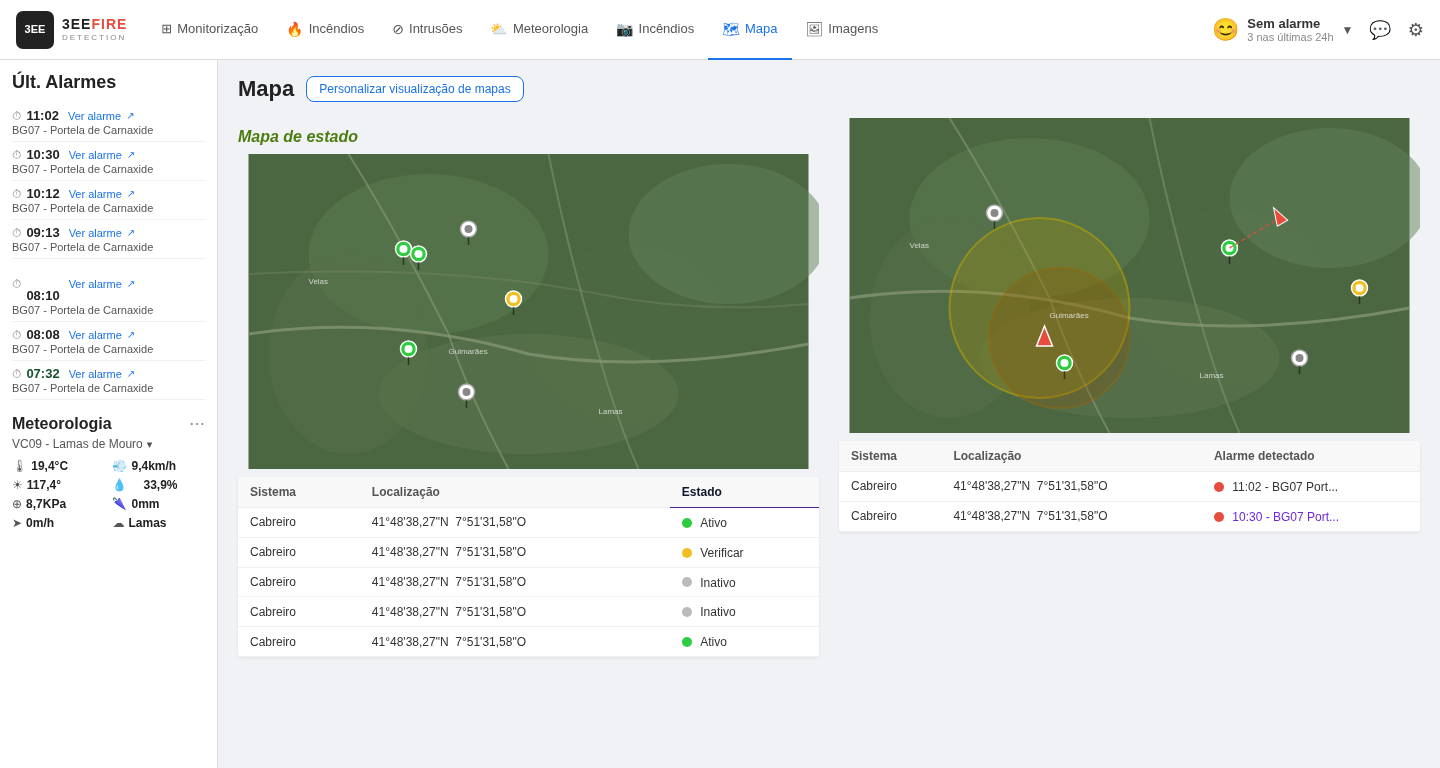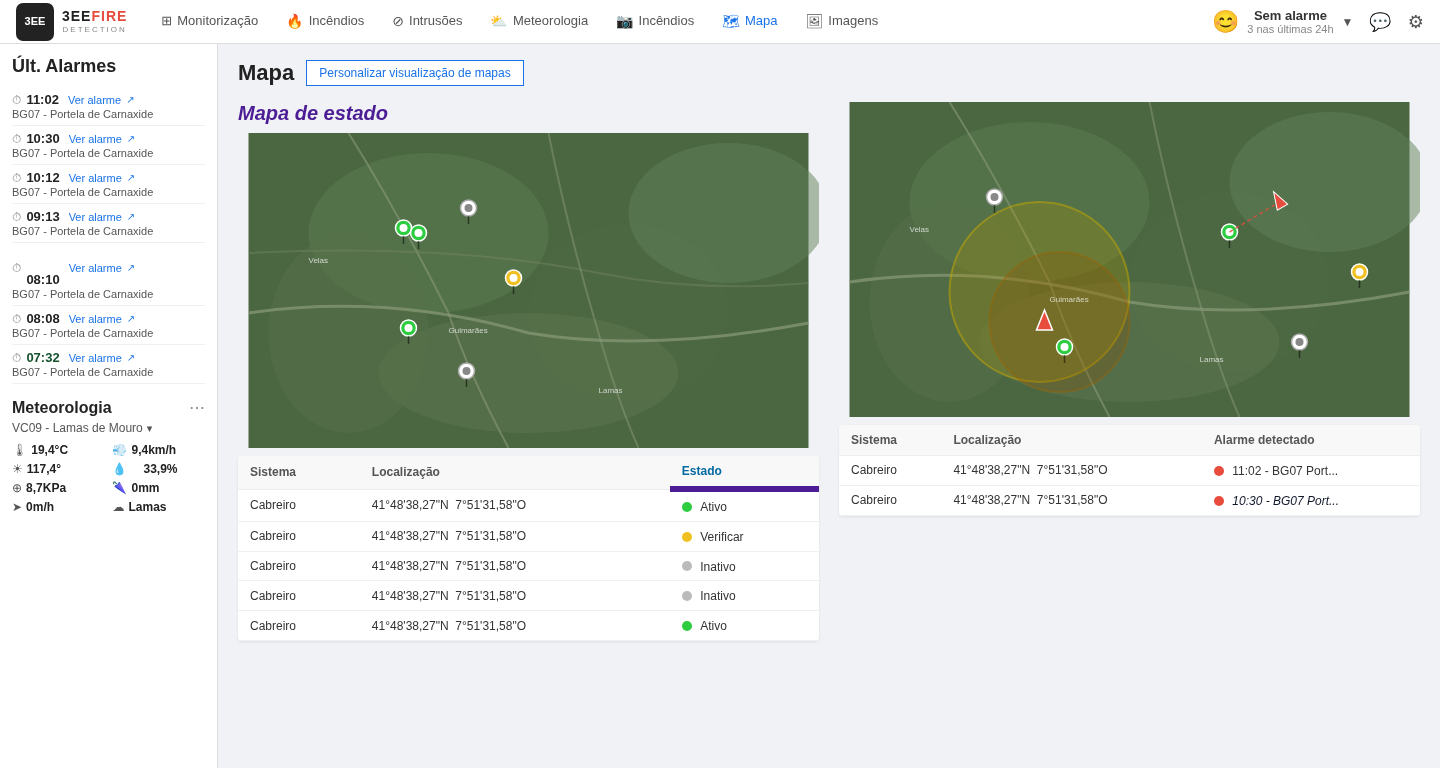--- a/index.html
+++ b/index.html
@@ -1,21 +1,21 @@
 <!DOCTYPE html>
 <html><head>
   <meta charset="utf-8">
   <style>
     * { box-sizing: border-box; margin: 0; padding: 0; }
     body { font-family: -apple-system, BlinkMacSystemFont, 'Segoe UI', sans-serif; font-size: 13px; background: #f0f2f5; color: #333; display: flex; flex-direction: column; height: 768px; overflow: hidden; }
   </style>
 </head>
 <body>
 
-<nav style="background:#fff; border-bottom:1px solid #ddd; height:44px; display:flex; align-items:center; padding:0 16px; gap:0; flex-shrink:0;text-align:center;">
+<nav style="background:#fff; border-bottom:1px solid #ddd; height:60px; display:flex; align-items:center; padding:0 16px; gap:0; flex-shrink:0;">
   <div style="display:flex; align-items:center; gap:8px; margin-right:20px; cursor:pointer;">
     <div style="width:38px; height:38px; background:#222; border-radius:7px; display:flex; align-items:center; justify-content:center; color:#fff; font-size:9px; font-weight:bold; flex-direction:column; line-height:1;">
       <span style="font-size:11px; font-weight:900;">3EE</span>
     </div>
     <div style="line-height:1.2;">
       <div style="font-size:14px; font-weight:800; color:#222; letter-spacing:1px;"><span style="color:#222;">3EE</span><span style="color:#e74c3c;">FIRE</span></div>
       <div style="font-size:8px; color:#888; letter-spacing:2px;">DETECTION</div>
     </div>
   </div>
 
@@ -185,27 +185,27 @@
           <span style="font-weight:600; color:#222;">Lamas</span>
         </div>
       </div>
     </div>
   </aside>
 
   <main style="flex:1; overflow-y:auto; padding:16px 20px; background:#f0f2f5;">
 
     <div style="display:flex; align-items:center; gap:12px; margin-bottom:16px;">
       <h1 style="font-size:22px; font-weight:600; color:#222;">Mapa</h1>
-      <button style="padding:5px 12px; border:1px solid #1a73e8; border-radius:0; color:#1a73e8; background:#fff; cursor:pointer; font-size:12px;">Personalizar visualização de mapas</button>
+      <button style="padding:5px 12px; border:1px solid #1a73e8; border-radius:8px; color:#1a73e8; background:#fff; cursor:pointer; font-size:12px;">Personalizar visualização de mapas</button>
     </div>
 
     <div style="display:grid; grid-template-columns:1fr 1fr; gap:20px;">
 
       <div>
-        <div style="font-size:20px; font-style:italic; font-weight:700; color:#4c1d95; margin-bottom:8px;">Mapa de estado</div>
+        <div style="font-size:16px; font-style:italic; font-weight:700; color:#4d7c0f; margin-bottom:8px;margin-top:10px;">Mapa de estado</div>
         <div style="width:100%; height:315px; border-radius:4px; overflow:hidden; position:relative; cursor:grab;">
           
           <svg width="100%" height="100%" viewBox="0 0 560 315" xmlns="http://www.w3.org/2000/svg">
 
             <rect width="560" height="315" fill="#4a6741"></rect>
 
             <ellipse cx="180" cy="100" rx="120" ry="80" fill="#5a7a4e" opacity="0.6"></ellipse>
             <ellipse cx="380" cy="180" rx="100" ry="90" fill="#4e6a44" opacity="0.5"></ellipse>
             <ellipse cx="280" cy="240" rx="150" ry="60" fill="#637a56" opacity="0.4"></ellipse>
             <ellipse cx="100" cy="200" rx="80" ry="100" fill="#56704a" opacity="0.5"></ellipse>
@@ -255,21 +255,21 @@
               <line x1="0" y1="8" x2="0" y2="16" stroke="rgba(0,0,0,0.5)" stroke-width="1.5"></line>
             </g>
           </svg>
         </div>
 
         <table style="width:100%; border-collapse:collapse; margin-top:8px; background:#fff; border-radius:4px; overflow:hidden; box-shadow:0 1px 3px rgba(0,0,0,0.08);">
           <thead>
             <tr>
               <th style="background:#f8f8f8; padding:8px 12px; text-align:left; font-size:12px; font-weight:600; color:#555; border-bottom:1px solid #eee;">Sistema</th>
               <th style="background:#f8f8f8; padding:8px 12px; text-align:left; font-size:12px; font-weight:600; color:#555; border-bottom:1px solid #eee;">Localização</th>
-              <th style="background:#f8f8f8; padding:8px 12px; text-align:left; font-size:12px; font-weight:600; color:#0369a1; border-bottom:6px solid #4c1d95;">Estado</th>
+              <th style="background:#f8f8f8; padding:8px 12px; text-align:left; font-size:12px; font-weight:600; color:#0f172a; border-bottom:1px solid #4c1d95;">Estado</th>
             </tr>
           </thead>
           <tbody id="left-table-body">
           <tr>
     <td style="padding:7px 12px; font-size:12px; color:#333; border-bottom:1px solid #f0f0f0;">Cabreiro</td>
     <td style="padding:7px 12px; font-size:12px; color:#333; border-bottom:1px solid #f0f0f0;">41°48'38,27"N&nbsp;&nbsp;7°51'31,58"O</td>
     <td style="padding:7px 12px; font-size:12px; color:#333; border-bottom:1px solid #f0f0f0;">
       <span style="display:inline-block; width:10px; height:10px; border-radius:50%; background:#2ecc40; margin-right:5px; vertical-align:middle;"></span>
       <span style="vertical-align:middle;">Ativo</span>
     </td>
@@ -387,21 +387,21 @@
     <td style="padding:7px 12px; font-size:12px; color:#333; border-bottom:1px solid #f0f0f0;">Cabreiro</td>
     <td style="padding:7px 12px; font-size:12px; color:#333; border-bottom:1px solid #f0f0f0;">41°48'38,27"N&nbsp;&nbsp;7°51'31,58"O</td>
     <td style="padding:7px 12px; font-size:12px; color:#333; border-bottom:1px solid #f0f0f0;">
       <span style="display:inline-block; width:10px; height:10px; border-radius:50%; background:#e74c3c; margin-right:5px; vertical-align:middle;"></span>
       <span style="vertical-align:middle;">11:02 - BG07 Port...</span>
     </td>
   </tr>
               <tr>
     <td style="padding:7px 12px; font-size:12px; color:#333; border-bottom:1px solid #f0f0f0;">Cabreiro</td>
     <td style="padding:7px 12px; font-size:12px; color:#333; border-bottom:1px solid #f0f0f0;">41°48'38,27"N&nbsp;&nbsp;7°51'31,58"O</td>
-    <td style="padding:7px 12px; font-size:12px; color:#0f172a; border-bottom:1px solid #f0f0f0;font-style:italic;">
+    <td style="padding:7px 12px; font-size:12px; color:#6d28d9; border-bottom:1px solid #f0f0f0;">
       <span style="display:inline-block; width:10px; height:10px; border-radius:50%; background:#e74c3c; margin-right:5px; vertical-align:middle;"></span>
       <span style="vertical-align:middle;">10:30 - BG07 Port...</span>
     </td>
   </tr>
             </tbody>
         </table>
       </div>
 
     </div>
   </main>

